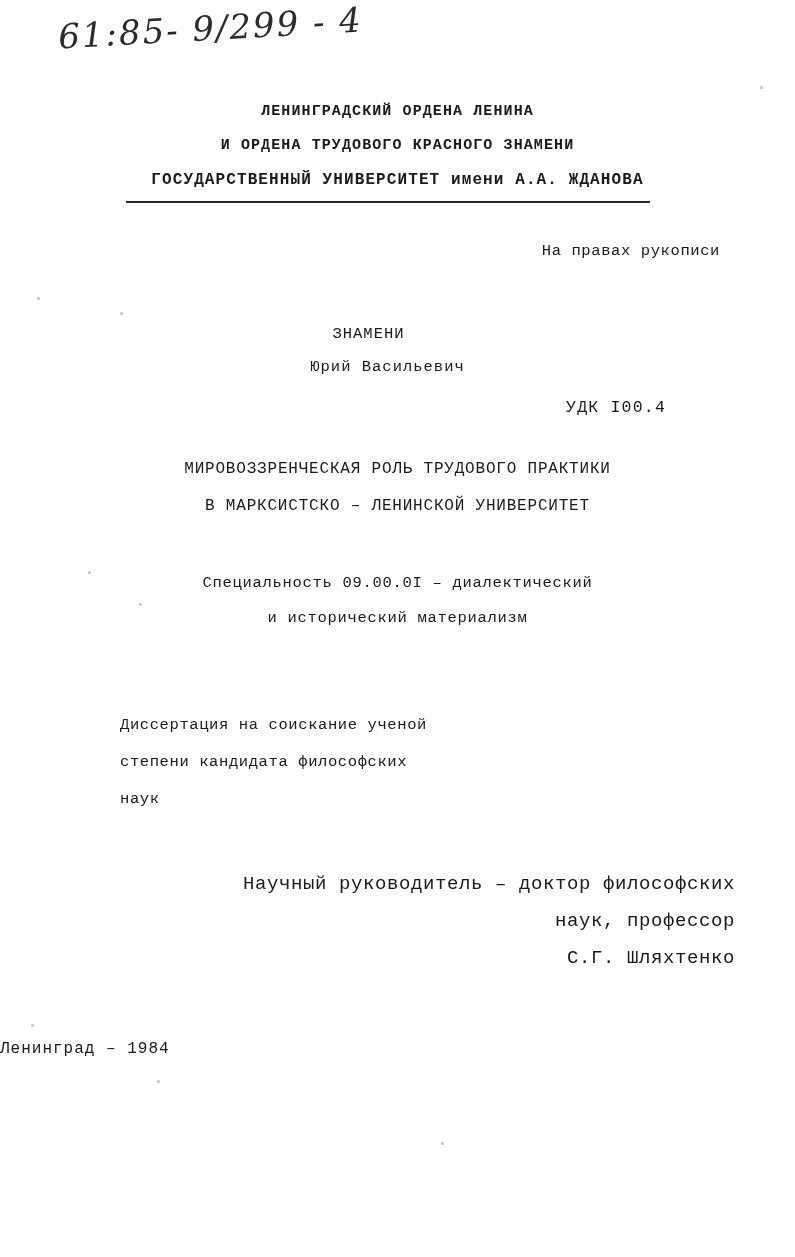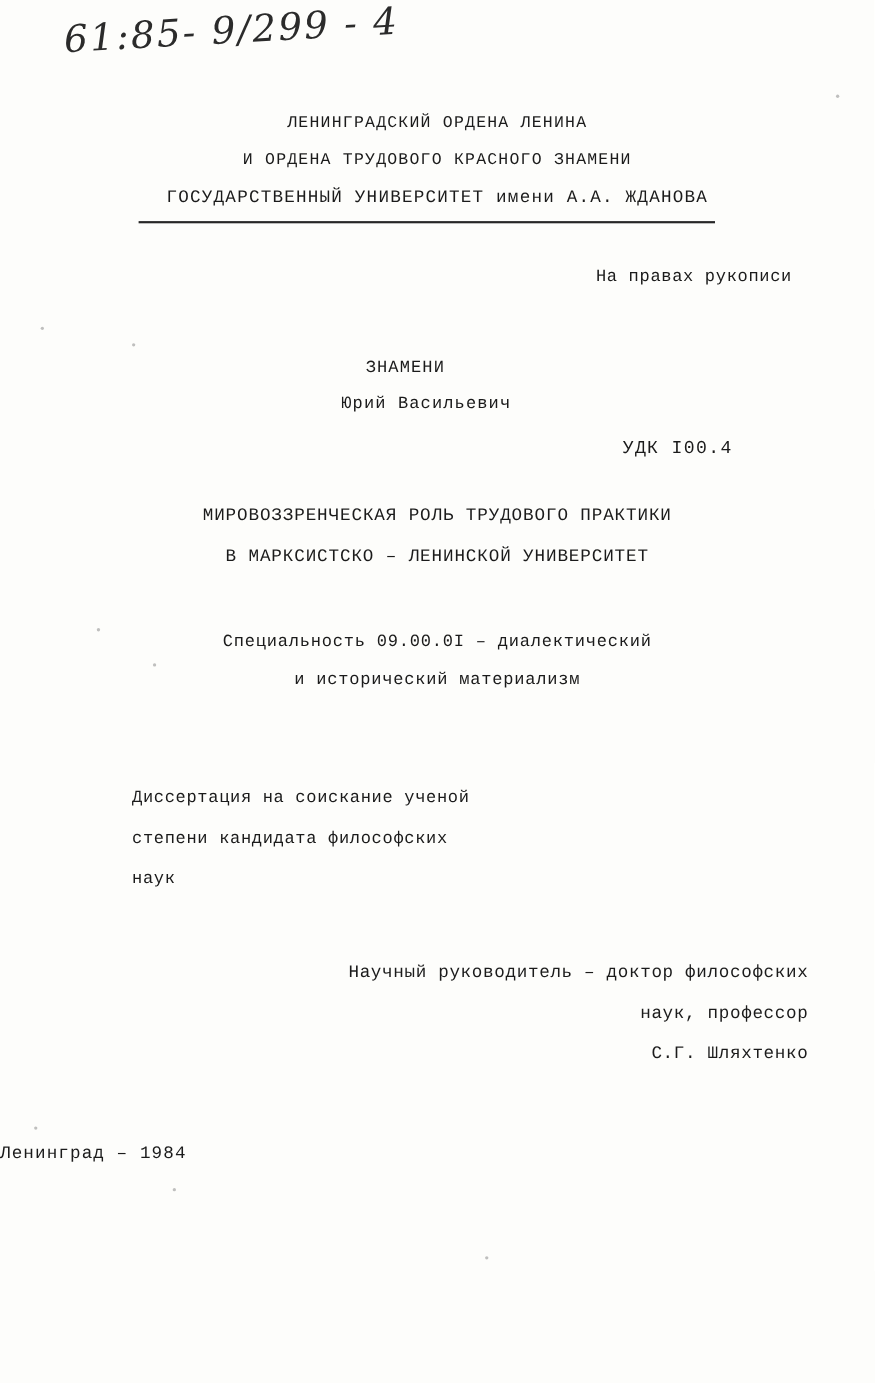--- a/index.html
+++ b/index.html
@@ -43,20 +43,21 @@
 
   .institution {
     position: absolute;
     top: 95px;
     left: 0;
     width: 795px;
     text-align: center;
     line-height: 34px;
     font-size: 15.5px;
     letter-spacing: 1.1px;
+    font-weight: bold;
   }
   .institution .line1,
   .institution .line2 {
     font-size: 15px;
   }
   .institution .line3 {
     font-size: 16px;
   }
   .rule {
     position: absolute;
@@ -143,21 +144,21 @@
 
   .supervisor {
     position: absolute;
     top: 866px;
     left: 0;
     width: 795px;
     text-align: right;
     padding-right: 60px;
     box-sizing: border-box;
     line-height: 37px;
-    font-size: 16px;
+    font-size: 19px;
     letter-spacing: .6px;
   }
 
   .place-year {
     position: absolute;
     top: 1040px;
     left: 0;
     width: 795px;
     text-align: left;
     font-size: 16px;

